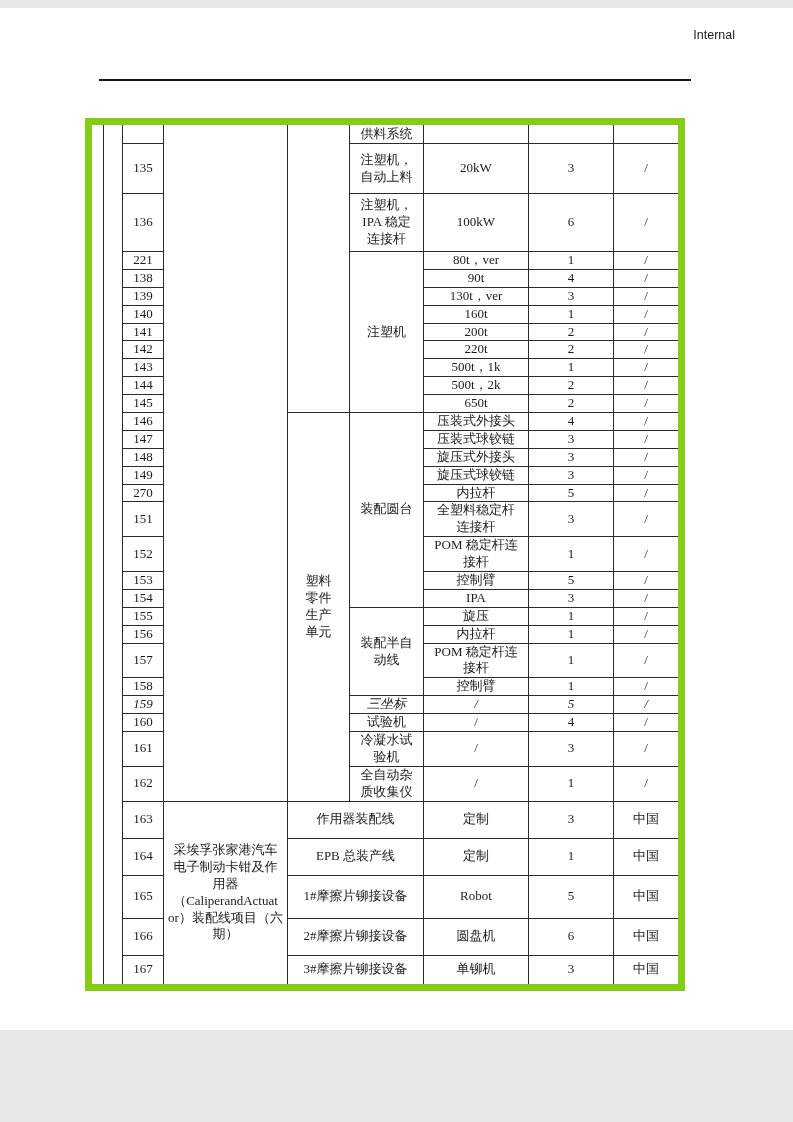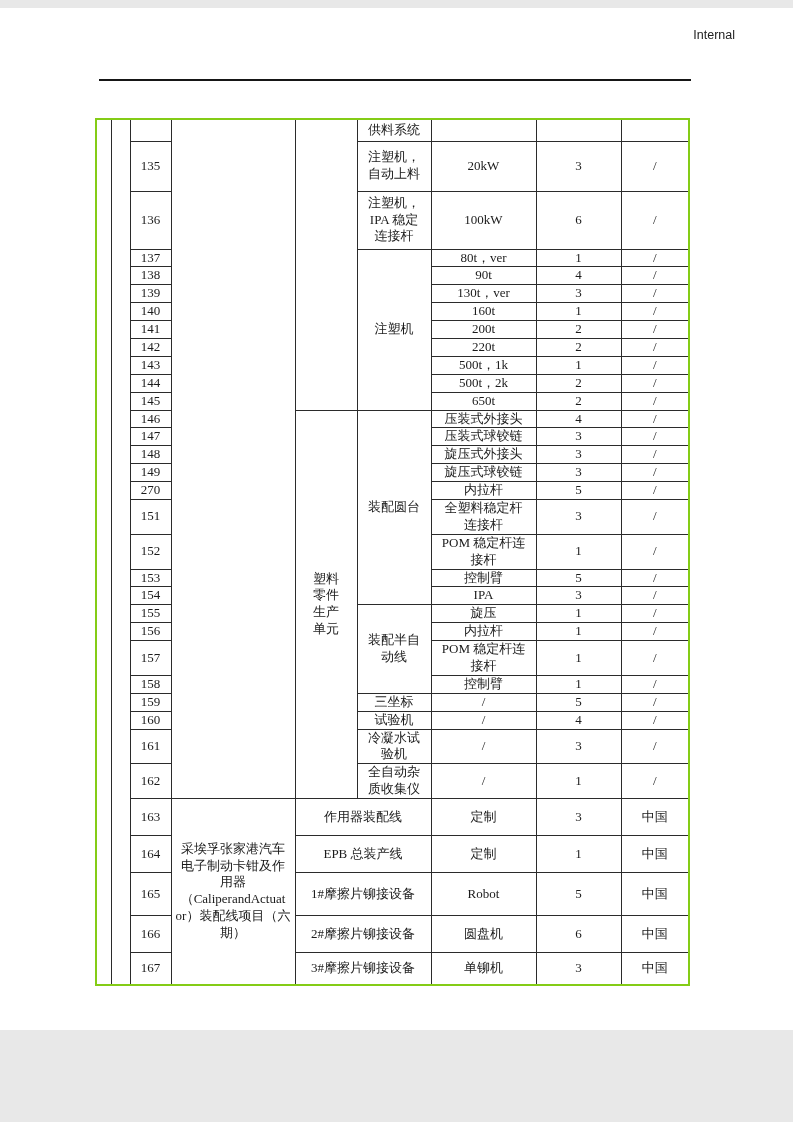--- a/index.html
+++ b/index.html
@@ -8,23 +8,23 @@
     font-family:"Liberation Serif","DejaVu Serif",serif;color:#1b1b1b;
     overflow:hidden;margin:8px auto;
   }
   .internal{
     position:absolute;top:20px;right:58px;
     font-family:"Liberation Sans","DejaVu Sans",sans-serif;
     font-size:12.5px;color:#222;
   }
   .hrule{position:absolute;left:99px;top:71px;width:592px;height:2px;background:#161616;}
   table.equip{
-    position:absolute;left:95px;top:110px;
+    position:absolute;left:85px;top:110px;
     border-collapse:collapse;table-layout:fixed;
-    border:2px solid #84cc16;
+    border:7px solid #84cc16;
   }
   table.equip td{
     border:1px solid #2b2b2b;
     text-align:center;vertical-align:middle;
     font-size:13px;line-height:1.3;
     white-space:pre-line;padding:0 2px;overflow:hidden;
     font-family:"Liberation Serif","DejaVu Serif",serif;color:#1b1b1b;
   }
   .pageno{
     position:absolute;left:101px;top:1047px;
@@ -75,21 +75,21 @@
         <tr style="height: 58px;">
           <td>136</td>
           <td>注塑机，
 IPA 稳定
 连接杆</td>
           <td>100kW</td>
           <td>6</td>
           <td>/</td>
         </tr>
         <tr style="height: 17px;">
-          <td>137</td>
+          <td>221</td>
           <td rowspan="9">注塑机</td>
           <td>80t，ver</td>
           <td>1</td>
           <td>/</td>
         </tr>
         <tr style="height: 17px;">
           <td>138</td>
           <td>90t</td>
           <td>4</td>
           <td>/</td>
@@ -217,21 +217,21 @@
 接杆</td>
           <td>1</td>
           <td>/</td>
         </tr>
         <tr style="height: 17px;">
           <td>158</td>
           <td>控制臂</td>
           <td>1</td>
           <td>/</td>
         </tr>
-        <tr style="height: 17px;">
+        <tr style="height: 17px; font-style: italic;">
           <td>159</td>
           <td>三坐标</td>
           <td>/</td>
           <td>5</td>
           <td>/</td>
         </tr>
         <tr style="height: 17px;">
           <td>160</td>
           <td>试验机</td>
           <td>/</td>

